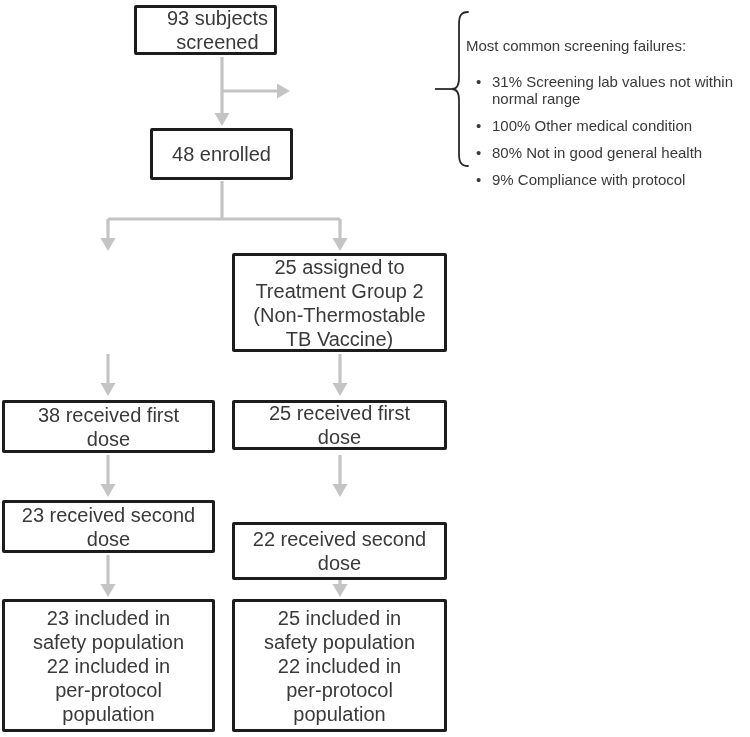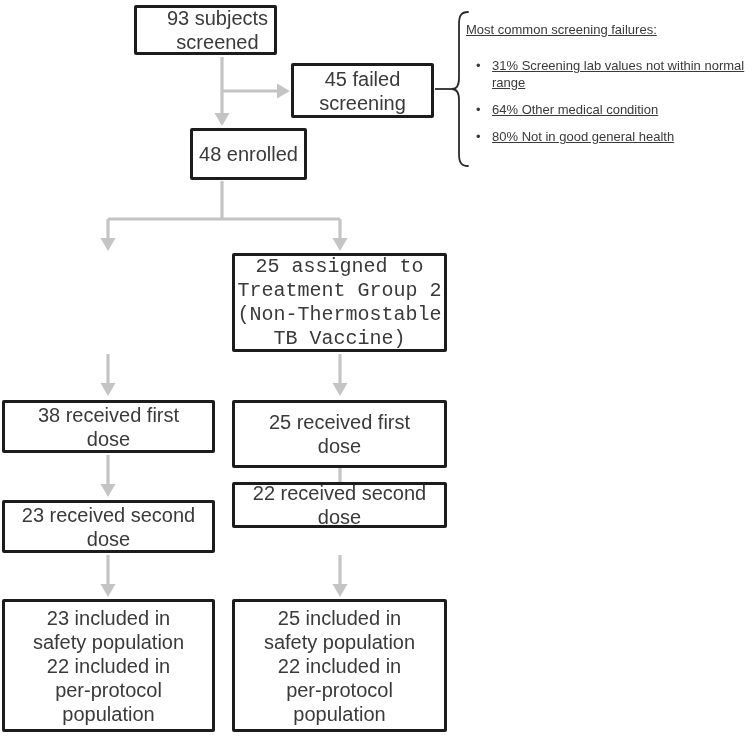--- a/index.html
+++ b/index.html
@@ -43,40 +43,39 @@
     justify-content: center;
     text-align: center;
     color: var(--text);
     font-size: 20px;
     line-height: 24px;
     white-space: pre-line;
   }
 
   .node-screened { left: 134px; top: 5px;   width: 143px; height: 50px; padding-left: 24px; }
   .node-failed   { left: 291px; top: 63px;  width: 143px; height: 55px; }
-  .node-enrolled { left: 150px; top: 128px; width: 117px; height: 52px; margin-left: 40px; }
+  .node-enrolled { left: 150px; top: 128px; width: 143px; height: 52px; }
   .node-group1   { left: 2px;   top: 253px; width: 213px; height: 99px; }
-  .node-group2   { left: 232px; top: 253px; width: 215px; height: 99px; font-family: Liberation Mono, monospace; }
+  .node-group2   { left: 232px; top: 253px; width: 215px; height: 99px; }
   .node-dose1-g1 { left: 2px;   top: 400px; width: 213px; height: 53px; }
-  .node-dose1-g2 { left: 232px; top: 400px; width: 215px; height: 68px; }
+  .node-dose1-g2 { left: 232px; top: 400px; width: 215px; height: 50px; }
   .node-dose2-g1 { left: 2px;   top: 500px; width: 213px; height: 53px; }
-  .node-dose2-g2 { left: 232px; top: 482px; width: 215px; height: 46px; }
+  .node-dose2-g2 { left: 232px; top: 522px; width: 215px; height: 58px; }
   .node-final-g1 { left: 2px;   top: 599px; width: 213px; height: 133px; text-align: center; }
   .node-final-g2 { left: 232px; top: 599px; width: 215px; height: 133px; }
 
   .annotation {
     position: absolute;
     z-index: 1;
     left: 466px;
-    top: 21px;
+    top: 37px;
     width: 284px;
     color: var(--text);
-    font-size: 13px;
+    font-size: 15px;
     line-height: 17px;
-    text-decoration: underline;
   }
   .annotation-title { margin-bottom: 19px; }
   .annotation-bullet {
     position: relative;
     padding-left: 26px;
     margin-bottom: 10px;
   }
   .annotation-bullet::before {
     content: "\2022";
     position: absolute;
@@ -114,22 +113,20 @@
     <polygon class="arrow-head" points="332.5,484 347.5,484 340,497"></polygon>
     <line class="arrow-line" x1="340" y1="555" x2="340" y2="584"></line>
     <polygon class="arrow-head" points="332.5,584 347.5,584 340,597"></polygon>
 
     <line class="brace-connector" x1="435" y1="89" x2="452" y2="89"></line>
     <path class="brace-path" d="M468,12 C461,12 459,16 459,24 L459,78 C459,85 457,89 452,89 C457,89 459,93 459,100 L459,154 C459,162 461,166 468,166"></path>
   </svg>
 
   <div class="node node-screened">93 subjects
 screened</div>
-  <div class="node node-failed">45 failed
-screening</div>
   <div class="node node-enrolled">48 enrolled</div>
   <div class="node node-group2">25 assigned to
 Treatment Group 2
 (Non-Thermostable
 TB Vaccine)</div>
   <div class="node node-dose1-g1">38 received first
 dose</div>
   <div class="node node-dose1-g2">25 received first
 dose</div>
   <div class="node node-dose2-g1">23 received second
@@ -143,17 +140,18 @@
 population</div>
   <div class="node node-final-g2">25 included in
 safety population
 22 included in
 per-protocol
 population</div>
 
   <div class="annotation">
     <div class="annotation-title">Most common screening failures:</div>
     <div class="annotation-bullet">31% Screening lab values not within normal range</div>
-    <div class="annotation-bullet">64% Other medical condition</div>
+    <div class="annotation-bullet">100% Other medical condition</div>
     <div class="annotation-bullet">80% Not in good general health</div>
+    <div class="annotation-bullet">9% Compliance with protocol</div>
   </div>
 
 </div>
 
 </body></html>

